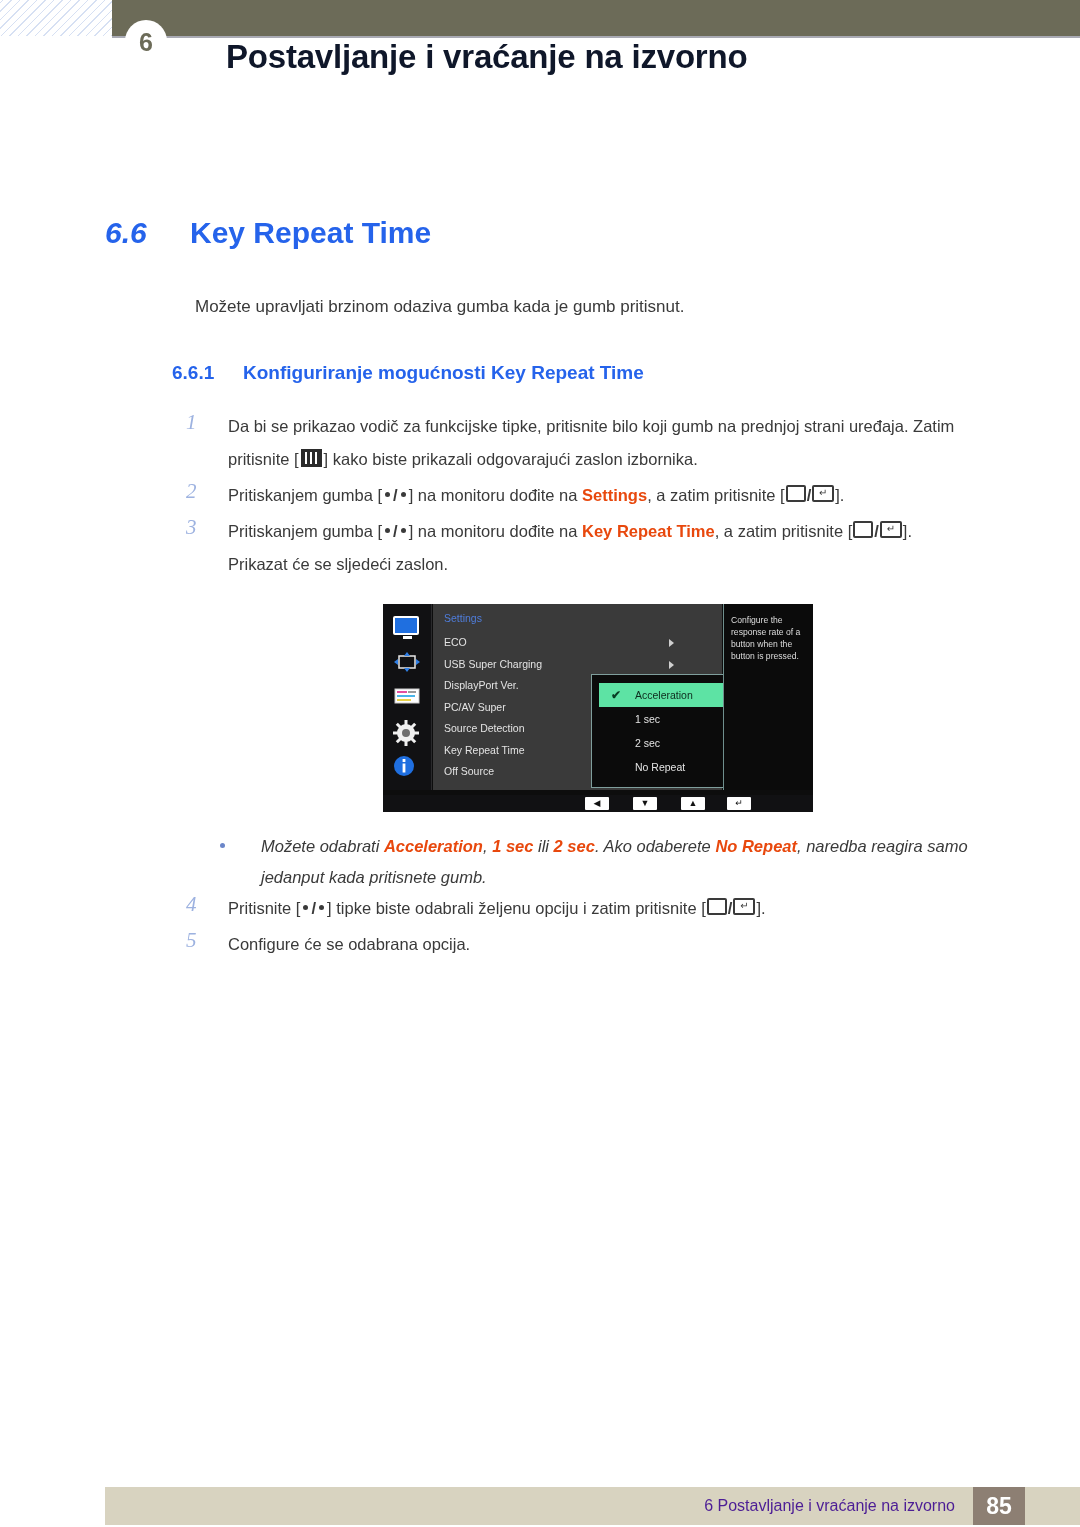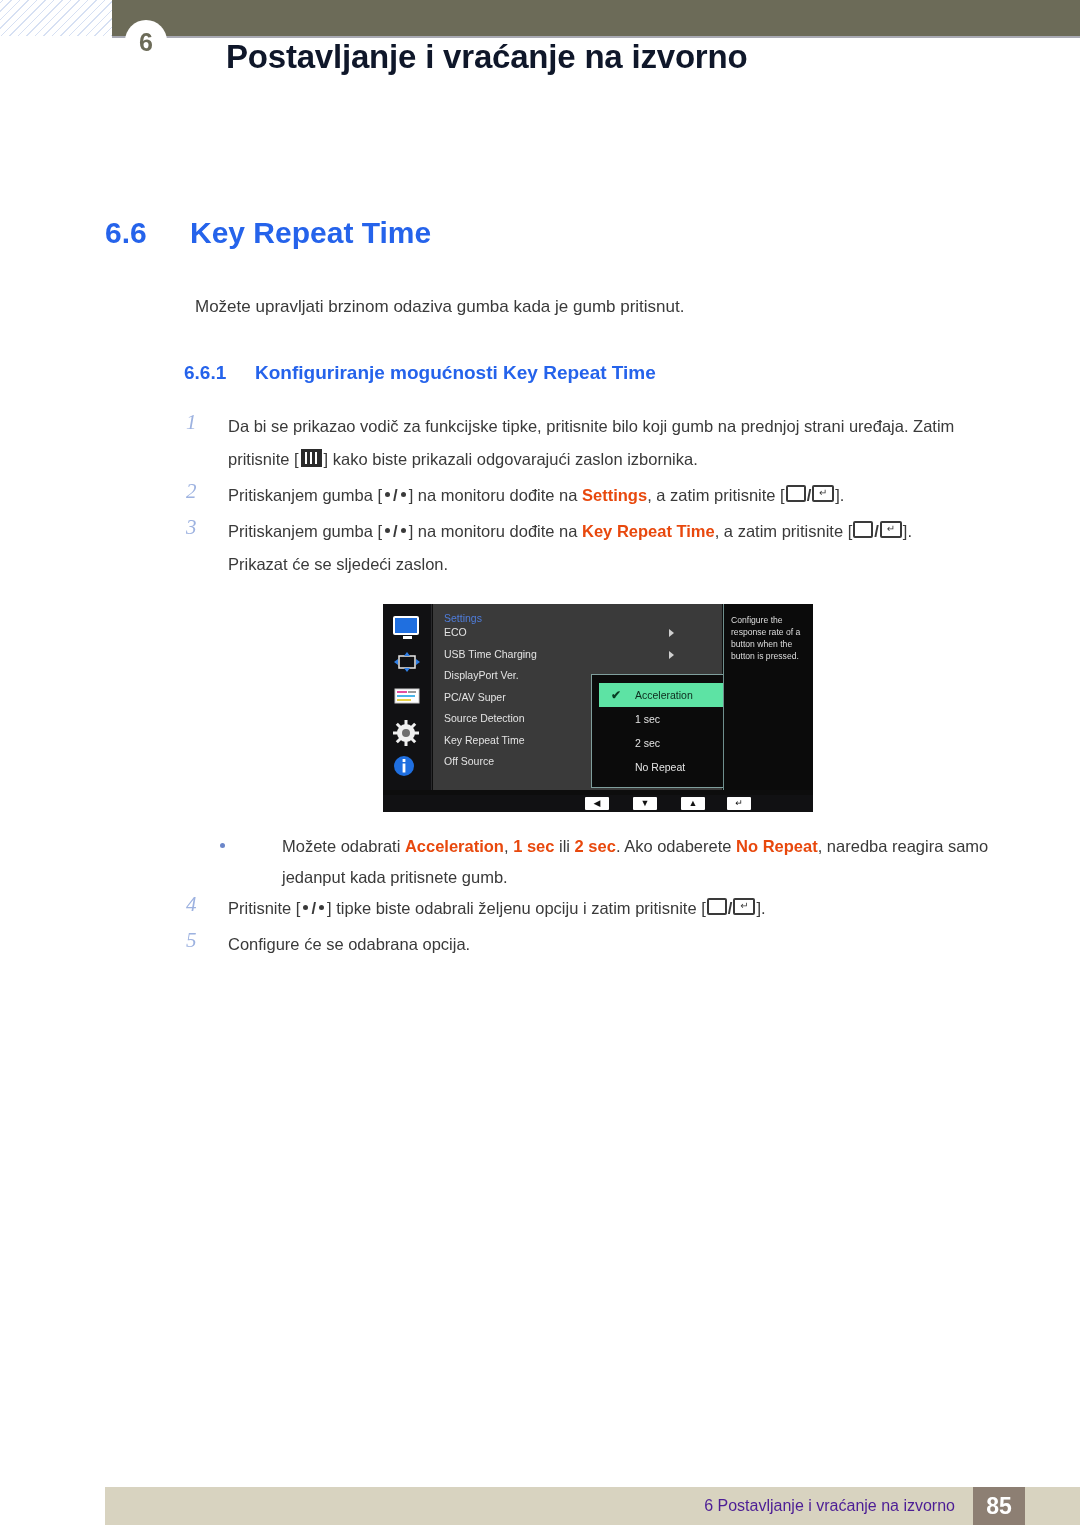--- a/index.html
+++ b/index.html
@@ -70,33 +70,33 @@
   .content { position: absolute; left: 0; top: 0; width: 1080px; }
 
   .sec-heading {
     position: absolute;
     left: 105px; top: 216px;
     font-size: 30px;
     font-weight: bold;
     color: #2563eb;
     white-space: nowrap;
   }
-  .sec-heading .num { display: inline-block; width: 85px; }
+  .sec-heading .num { display: inline-block; width: 85px; font-style: italic; }
 
   .intro {
     position: absolute;
     left: 195px; top: 297px;
     font-size: 17px;
     color: #3a3a3a;
     white-space: nowrap;
   }
 
   .sub-heading {
     position: absolute;
-    left: 184px; top: 362px;
+    left: 172px; top: 362px;
     font-size: 19px;
     font-weight: bold;
     color: #2563eb;
     white-space: nowrap;
   }
   .sub-heading .num { display: inline-block; width: 71px; }
 
   
   .steps { position: absolute; left: 186px; top: 410px; width: 830px; }
   .step { position: relative; padding-left: 42px; margin-bottom: 3px; }
@@ -208,21 +208,21 @@
     background: #3a3a3a;
   }
   .osd-menu-title {
     position: absolute;
     left: 11px; top: 8px;
     font-size: 10.5px;
     color: #4f7ddb;
   }
   .osd-items {
     position: absolute;
-    left: 11px; top: 18px;
+    left: 11px; top: 28px;
     width: 270px;
   }
   .osd-item {
     position: relative;
     font-size: 10.5px;
     color: #e3e3e3;
     height: 21.5px;
     line-height: 21.5px;
     white-space: nowrap;
   }
@@ -306,24 +306,25 @@
     width: 800px;
   }
   .note-bullet {
     position: absolute;
     left: 0; top: 12px;
     width: 5px; height: 5px;
     border-radius: 50%;
     background: #6b86c9;
   }
   .note-text {
-    margin-left: 62px;
+    margin-left: 41px;
     font-size: 16.5px;
     color: #3a3a3a;
     line-height: 31px;
+    font-style: italic;
   }
 
   
   .footer-bar {
     position: absolute;
     left: 105px; top: 1487px;
     right: 0; height: 38px;
     background: #d8d3c0;
   }
   .footer-text {
@@ -436,21 +437,21 @@
     </div>
 
     <div class="osd-menu">
       <div class="osd-menu-title">Settings</div>
       <div class="osd-items">
         <div class="osd-item">
           <span>ECO</span>
           <span class="arrow"></span>
         </div>
         <div class="osd-item">
-          <span>USB Time Charging</span>
+          <span>USB Super Charging</span>
           <span class="arrow"></span>
         </div>
         <div class="osd-item">
           <span>DisplayPort Ver.</span>
         </div>
         <div class="osd-item">
           <span>PC/AV Super</span>
         </div>
         <div class="osd-item">
           <span>Source Detection</span>

